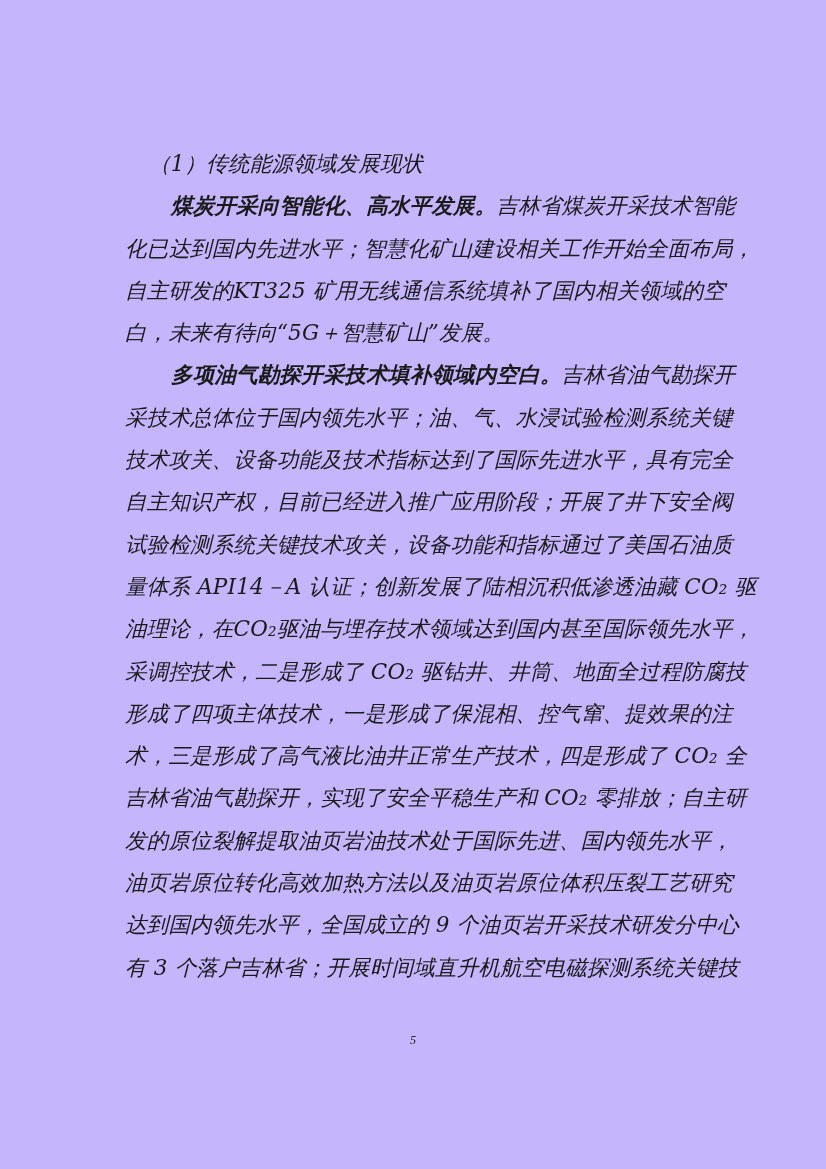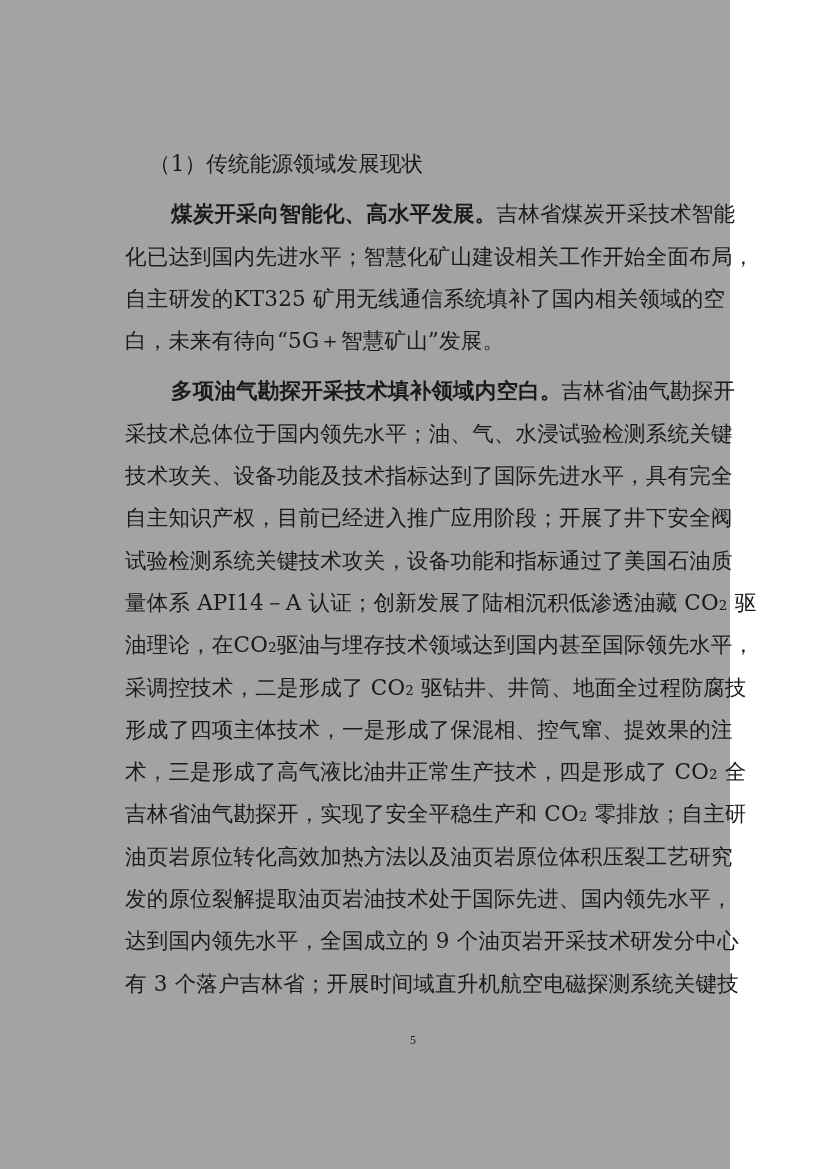--- a/index.html
+++ b/index.html
@@ -1,28 +1,28 @@
 <!DOCTYPE html>
 <html><head>
 <meta charset="utf-8">
 <style>
   html, body { margin: 0; padding: 0; background: #ffffff; }
   body { width: 826px; height: 1169px; position: relative; overflow: hidden; }
-  .page { position: absolute; left: 0; top: 0; width: 730px; height: 1169px; background: #a3a3a3; }
+  .page { position: absolute; left: 0; top: 0; width: 826px; height: 1169px; background: #c4b5fd; font-style: italic; }
   .content {
     position: absolute; left: 125px; top: 143px; width: 580px;
     font-family: "DejaVu Serif", "Liberation Serif", serif;
     font-size: 21.5px; color: #1a1a1a;
   }
   .line {
     height: 42.3px; line-height: 42.3px; white-space: nowrap;
     text-align: justify; text-align-last: justify; letter-spacing: 0.2px;
   }
   .line.last { text-align-last: left; }
-  .line.indent { padding-left: 46px; margin-top: 8px; }
+  .line.indent { padding-left: 46px; }
   .line.heading { padding-left: 24px; text-align-last: left; }
   .bold { font-weight: bold; }
   .page-number {
     position: absolute; left: 0; width: 826px; top: 1033px; text-align: center;
     font-family: "Liberation Serif", serif; font-size: 12px; color: #222;
   }
 </style>
 </head>
 <body>
 
@@ -46,21 +46,21 @@
       <div class="line">采技术总体位于国内领先水平；油、气、水浸试验检测系统关键</div>
       <div class="line">技术攻关、设备功能及技术指标达到了国际先进水平，具有完全</div>
       <div class="line">自主知识产权，目前已经进入推广应用阶段；开展了井下安全阀</div>
       <div class="line">试验检测系统关键技术攻关，设备功能和指标通过了美国石油质</div>
       <div class="line">量体系 API14－A 认证；创新发展了陆相沉积低渗透油藏 CO₂ 驱</div>
       <div class="line">油理论，在CO₂驱油与埋存技术领域达到国内甚至国际领先水平，</div>
       <div class="line">采调控技术，二是形成了 CO₂ 驱钻井、井筒、地面全过程防腐技</div>
       <div class="line">形成了四项主体技术，一是形成了保混相、控气窜、提效果的注</div>
       <div class="line">术，三是形成了高气液比油井正常生产技术，四是形成了 CO₂ 全</div>
       <div class="line">吉林省油气勘探开，实现了安全平稳生产和 CO₂ 零排放；自主研</div>
+      <div class="line">发的原位裂解提取油页岩油技术处于国际先进、国内领先水平，</div>
       <div class="line">油页岩原位转化高效加热方法以及油页岩原位体积压裂工艺研究</div>
-      <div class="line">发的原位裂解提取油页岩油技术处于国际先进、国内领先水平，</div>
       <div class="line">达到国内领先水平，全国成立的 9 个油页岩开采技术研发分中心</div>
       <div class="line">有 3 个落户吉林省；开展时间域直升机航空电磁探测系统关键技</div>
     </div>
   </div>
 
   <div class="page-number">5</div>
 </div>
 
 </body></html>

